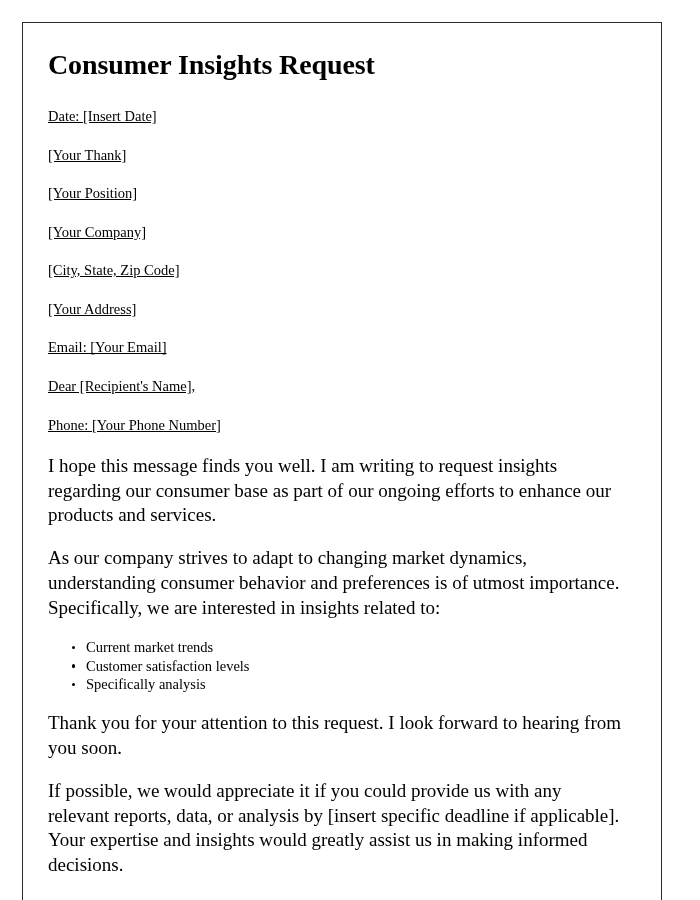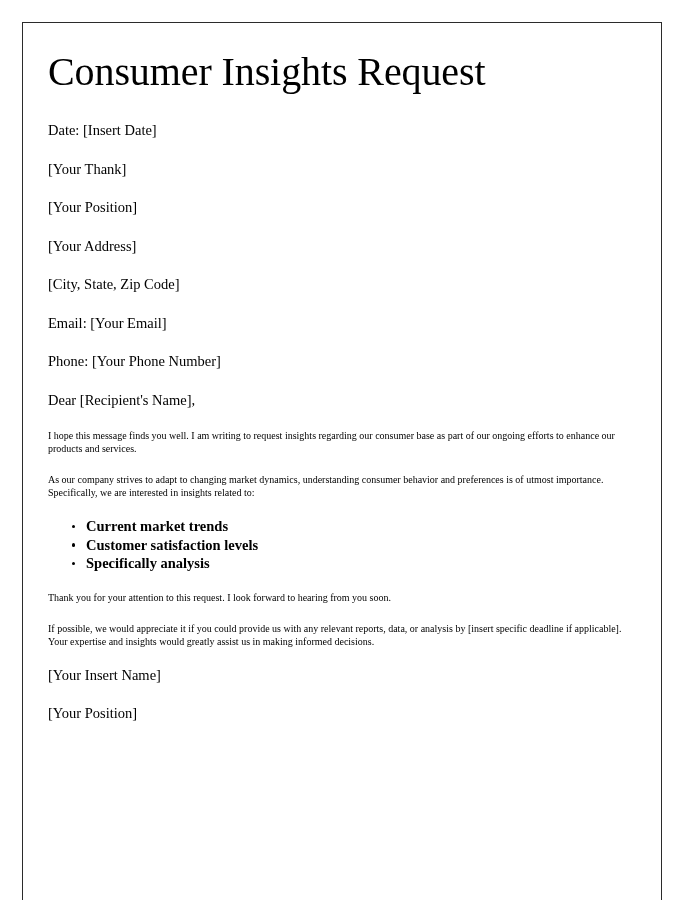--- a/index.html
+++ b/index.html
@@ -26,45 +26,45 @@
     border: 1.4px solid #2b2b2b;
     border-bottom: none;
     background: #ffffff;
   }
 
   .page-inner {
     padding: 26px 36px 0 25px;
   }
 
   .doc-title {
-    font-size: 40px;
-    font-weight: normal;
+    font-size: 28px;
+    font-weight: bold;
     line-height: 1.15;
     margin: 0 0 26px 0;
     letter-spacing: -0.1px;
   }
 
   p.line {
     font-size: 14.5px;
     line-height: 1.28;
     margin: 0 0 20px 0;
+    text-decoration: underline;
   }
 
   p.para {
-    font-size: 10px;
+    font-size: 19px;
     line-height: 1.3;
     margin: 0 0 18px 0;
     max-width: 580px;
   }
 
   ul.bullets {
     margin: 0 0 18px 0;
     padding-left: 38px;
     list-style: none;
-    font-weight: bold;
   }
   ul.bullets li {
     font-size: 14.5px;
     line-height: 1.27;
     position: relative;
     margin: 0;
   }
   ul.bullets li .bullet-dot {
     position: absolute;
     left: -14px;
@@ -80,26 +80,27 @@
 
 <div class="page">
   <div class="page-inner">
 
     <h1 class="doc-title">Consumer Insights Request</h1>
 
     <p class="line">Date: [Insert Date]</p>
 
     <p class="line">[Your Thank]</p>
     <p class="line">[Your Position]</p>
+    <p class="line">[Your Company]</p>
+    <p class="line">[City, State, Zip Code]</p>
     <p class="line">[Your Address]</p>
-    <p class="line">[City, State, Zip Code]</p>
     <p class="line">Email: [Your Email]</p>
+    <p class="line">Dear [Recipient's Name],</p>
+
     <p class="line">Phone: [Your Phone Number]</p>
-
-    <p class="line">Dear [Recipient's Name],</p>
 
     <p class="para">I hope this message finds you well. I am writing to request insights regarding our consumer base as part of our ongoing efforts to enhance our products and services.</p>
 
     <p class="para">As our company strives to adapt to changing market dynamics, understanding consumer behavior and preferences is of utmost importance. Specifically, we are interested in insights related to:</p>
 
     <ul class="bullets">
       <li>
         <span class="bullet-dot"></span>
         <span>Current market trends</span>
       </li>

